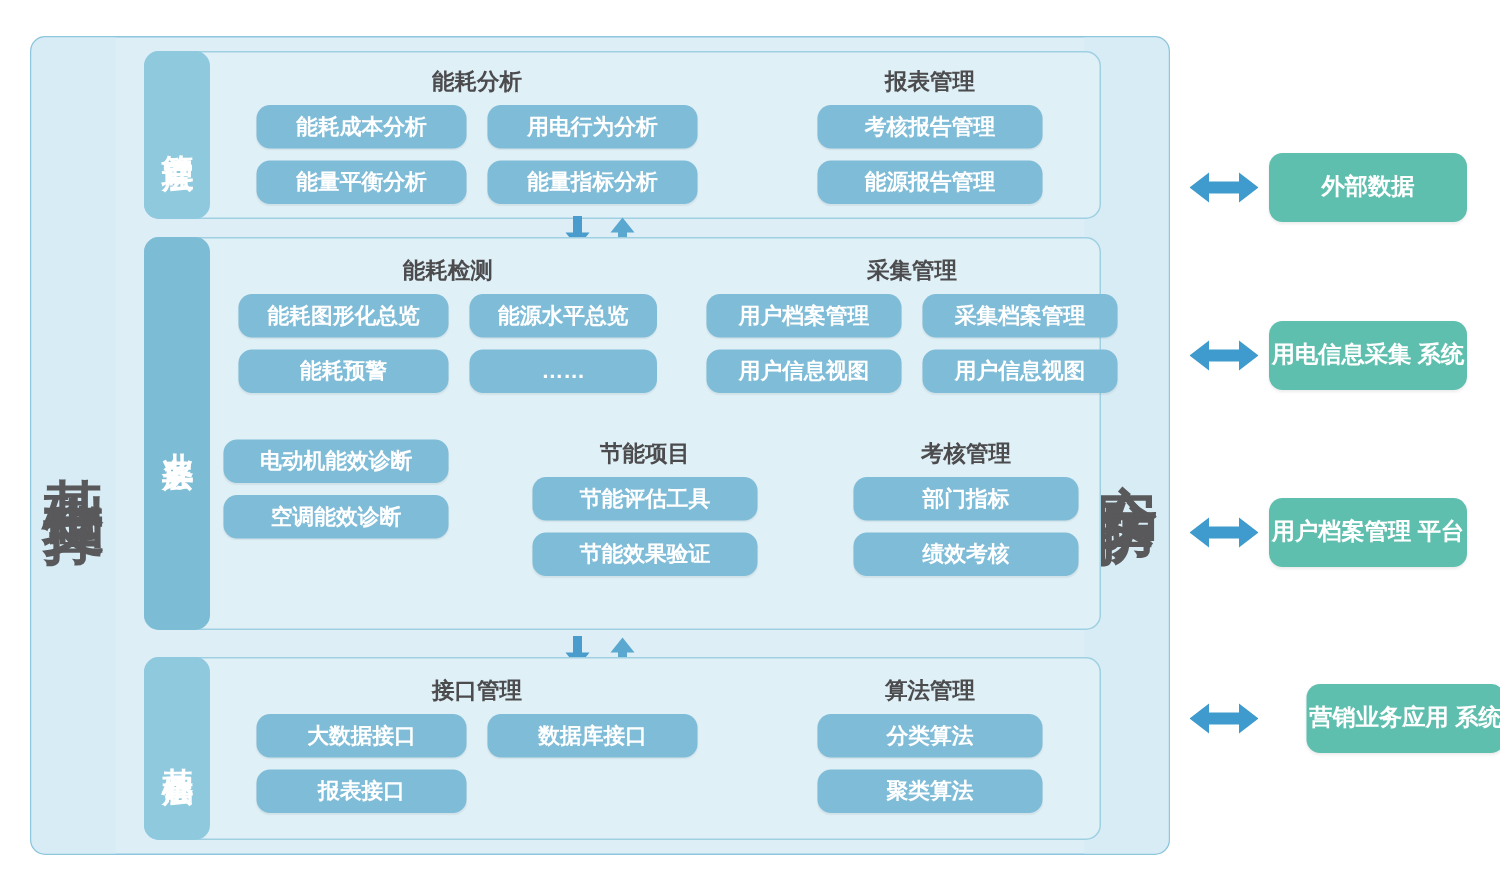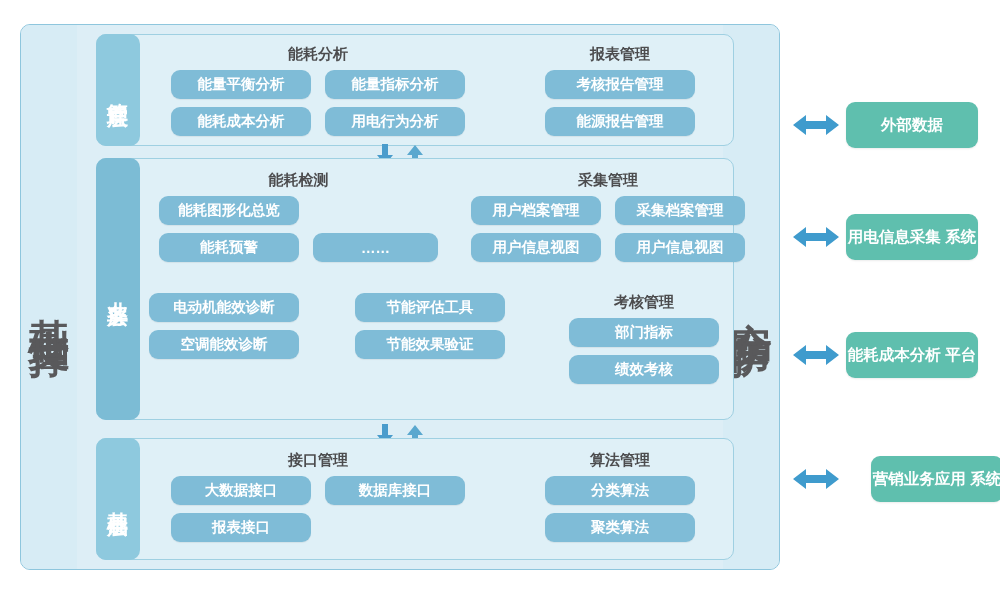--- a/index.html
+++ b/index.html
@@ -193,26 +193,26 @@
 </div>
 
 <div class="layer layer-mgmt">
   <div class="layer-tab tab-mgmt">
     <span class="vtext">管理层</span>
   </div>
 
   <div class="group" style="left:74px; top:10px;">
     <div class="group-title">能耗分析</div>
     <div class="pill-row">
+      <div class="pill w140">能耗成本分析</div>
+      <div class="pill w140">用电行为分析</div>
+    </div>
+    <div class="pill-row">
       <div class="pill w140">能量平衡分析</div>
       <div class="pill w140">能量指标分析</div>
-    </div>
-    <div class="pill-row">
-      <div class="pill w140">能耗成本分析</div>
-      <div class="pill w140">用电行为分析</div>
     </div>
   </div>
 
   <div class="group" style="left:448px; top:10px;">
     <div class="group-title">报表管理</div>
     <div class="pill-row">
       <div class="pill w150">考核报告管理</div>
     </div>
     <div class="pill-row">
       <div class="pill w150">能源报告管理</div>
@@ -231,20 +231,21 @@
 
 <div class="layer layer-business">
   <div class="layer-tab tab-business">
     <span class="vtext">业务层</span>
   </div>
 
   <div class="group" style="left:62px; top:12px;">
     <div class="group-title">能耗检测</div>
     <div class="pill-row">
       <div class="pill w140">能耗图形化总览</div>
+      <div class="pill w125">能源水平总览</div>
     </div>
     <div class="pill-row">
       <div class="pill w140">能耗预警</div>
       <div class="pill w125">……</div>
     </div>
   </div>
 
   <div class="group" style="left:374px; top:12px;">
     <div class="group-title">采集管理</div>
     <div class="pill-row">
@@ -260,20 +261,21 @@
   <div class="group" style="left:52px; top:134px;">
     <div class="pill-row">
       <div class="pill w150">电动机能效诊断</div>
     </div>
     <div class="pill-row">
       <div class="pill w150">空调能效诊断</div>
     </div>
   </div>
 
   <div class="group" style="left:258px; top:134px;">
+    <div class="group-title">节能项目</div>
     <div class="pill-row">
       <div class="pill w150">节能评估工具</div>
     </div>
     <div class="pill-row">
       <div class="pill w150">节能效果验证</div>
     </div>
   </div>
 
   <div class="group" style="left:472px; top:134px;">
     <div class="group-title">考核管理</div>
@@ -335,21 +337,21 @@
     <polygon points="0,12 13,2 13,8 33,8 33,2 46,12 33,22 33,16 13,16 13,22" fill="#3f9bcd"></polygon>
   </svg>
   <div class="ext-box">用电信息采集
 系统</div>
 </div>
 
 <div class="ext-item" style="left:793px; top:332px;">
   <svg class="dbl-arrow" viewBox="0 0 46 24">
     <polygon points="0,12 13,2 13,8 33,8 33,2 46,12 33,22 33,16 13,16 13,22" fill="#3f9bcd"></polygon>
   </svg>
-  <div class="ext-box">能耗成本分析
+  <div class="ext-box">用户档案管理
 平台</div>
 </div>
 
 <div class="ext-item" style="left:793px; top:456px;gap:32px;">
   <svg class="dbl-arrow" viewBox="0 0 46 24">
     <polygon points="0,12 13,2 13,8 33,8 33,2 46,12 33,22 33,16 13,16 13,22" fill="#3f9bcd"></polygon>
   </svg>
   <div class="ext-box">营销业务应用
 系统</div>
 </div>

